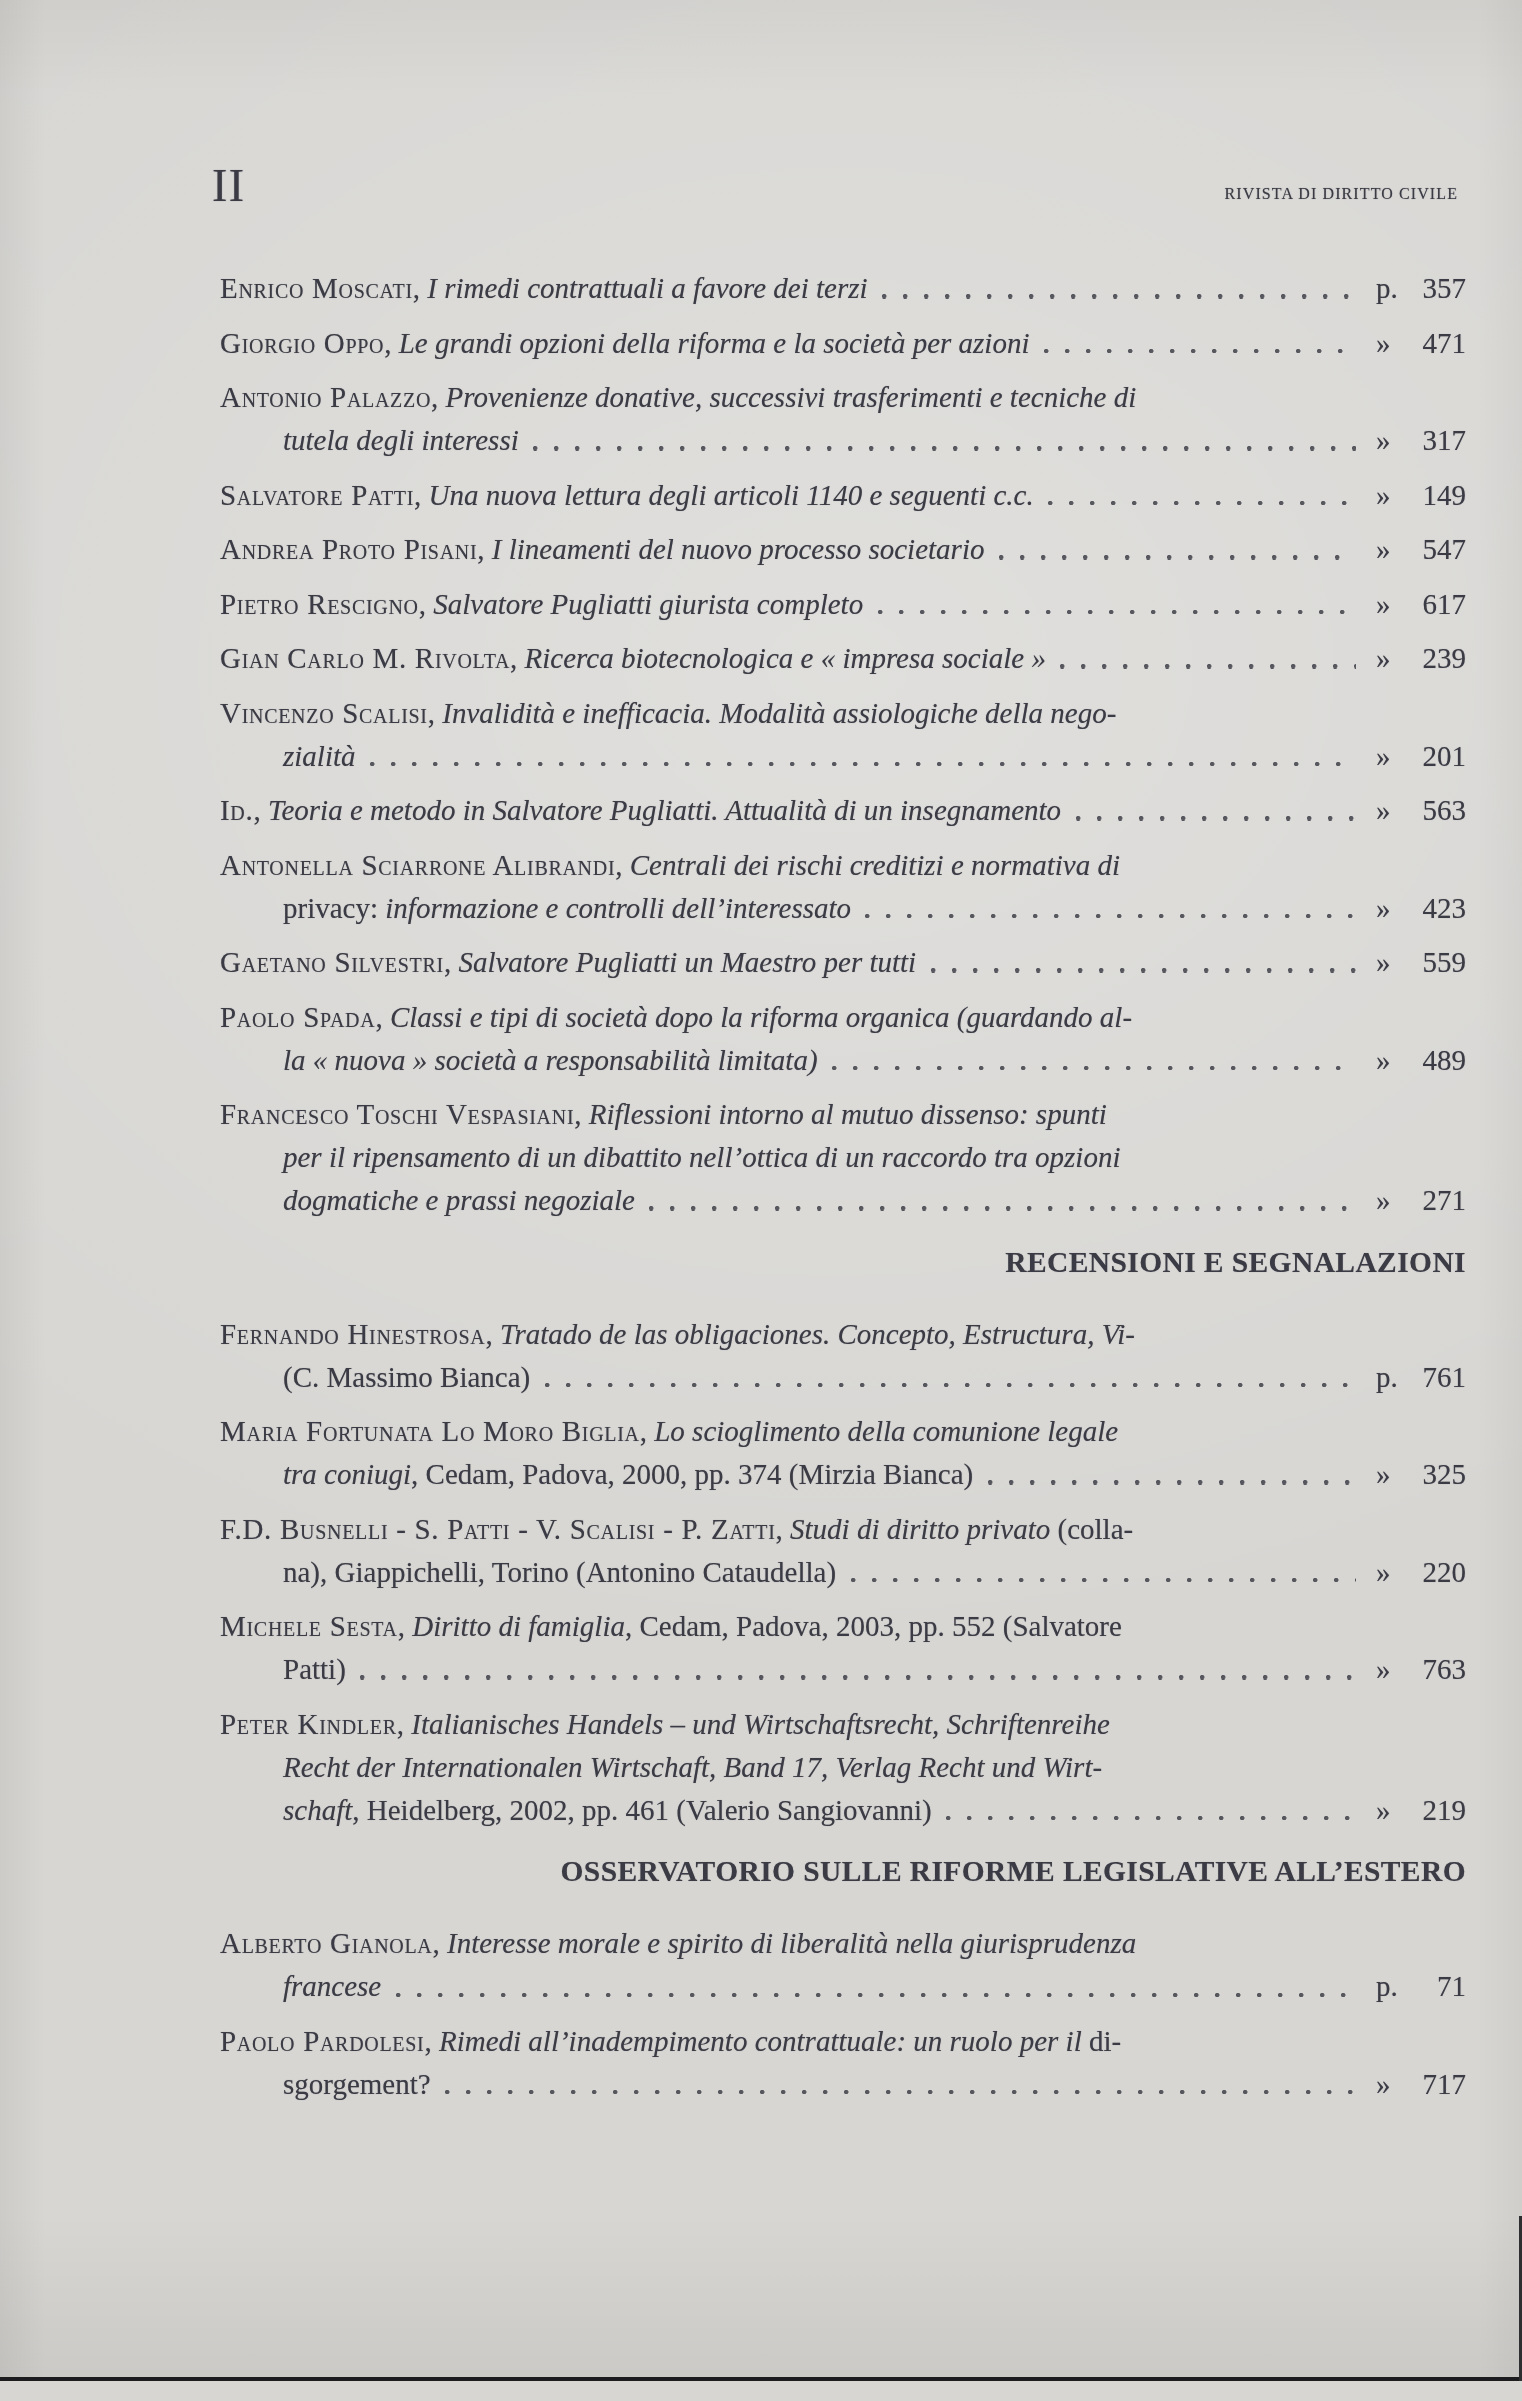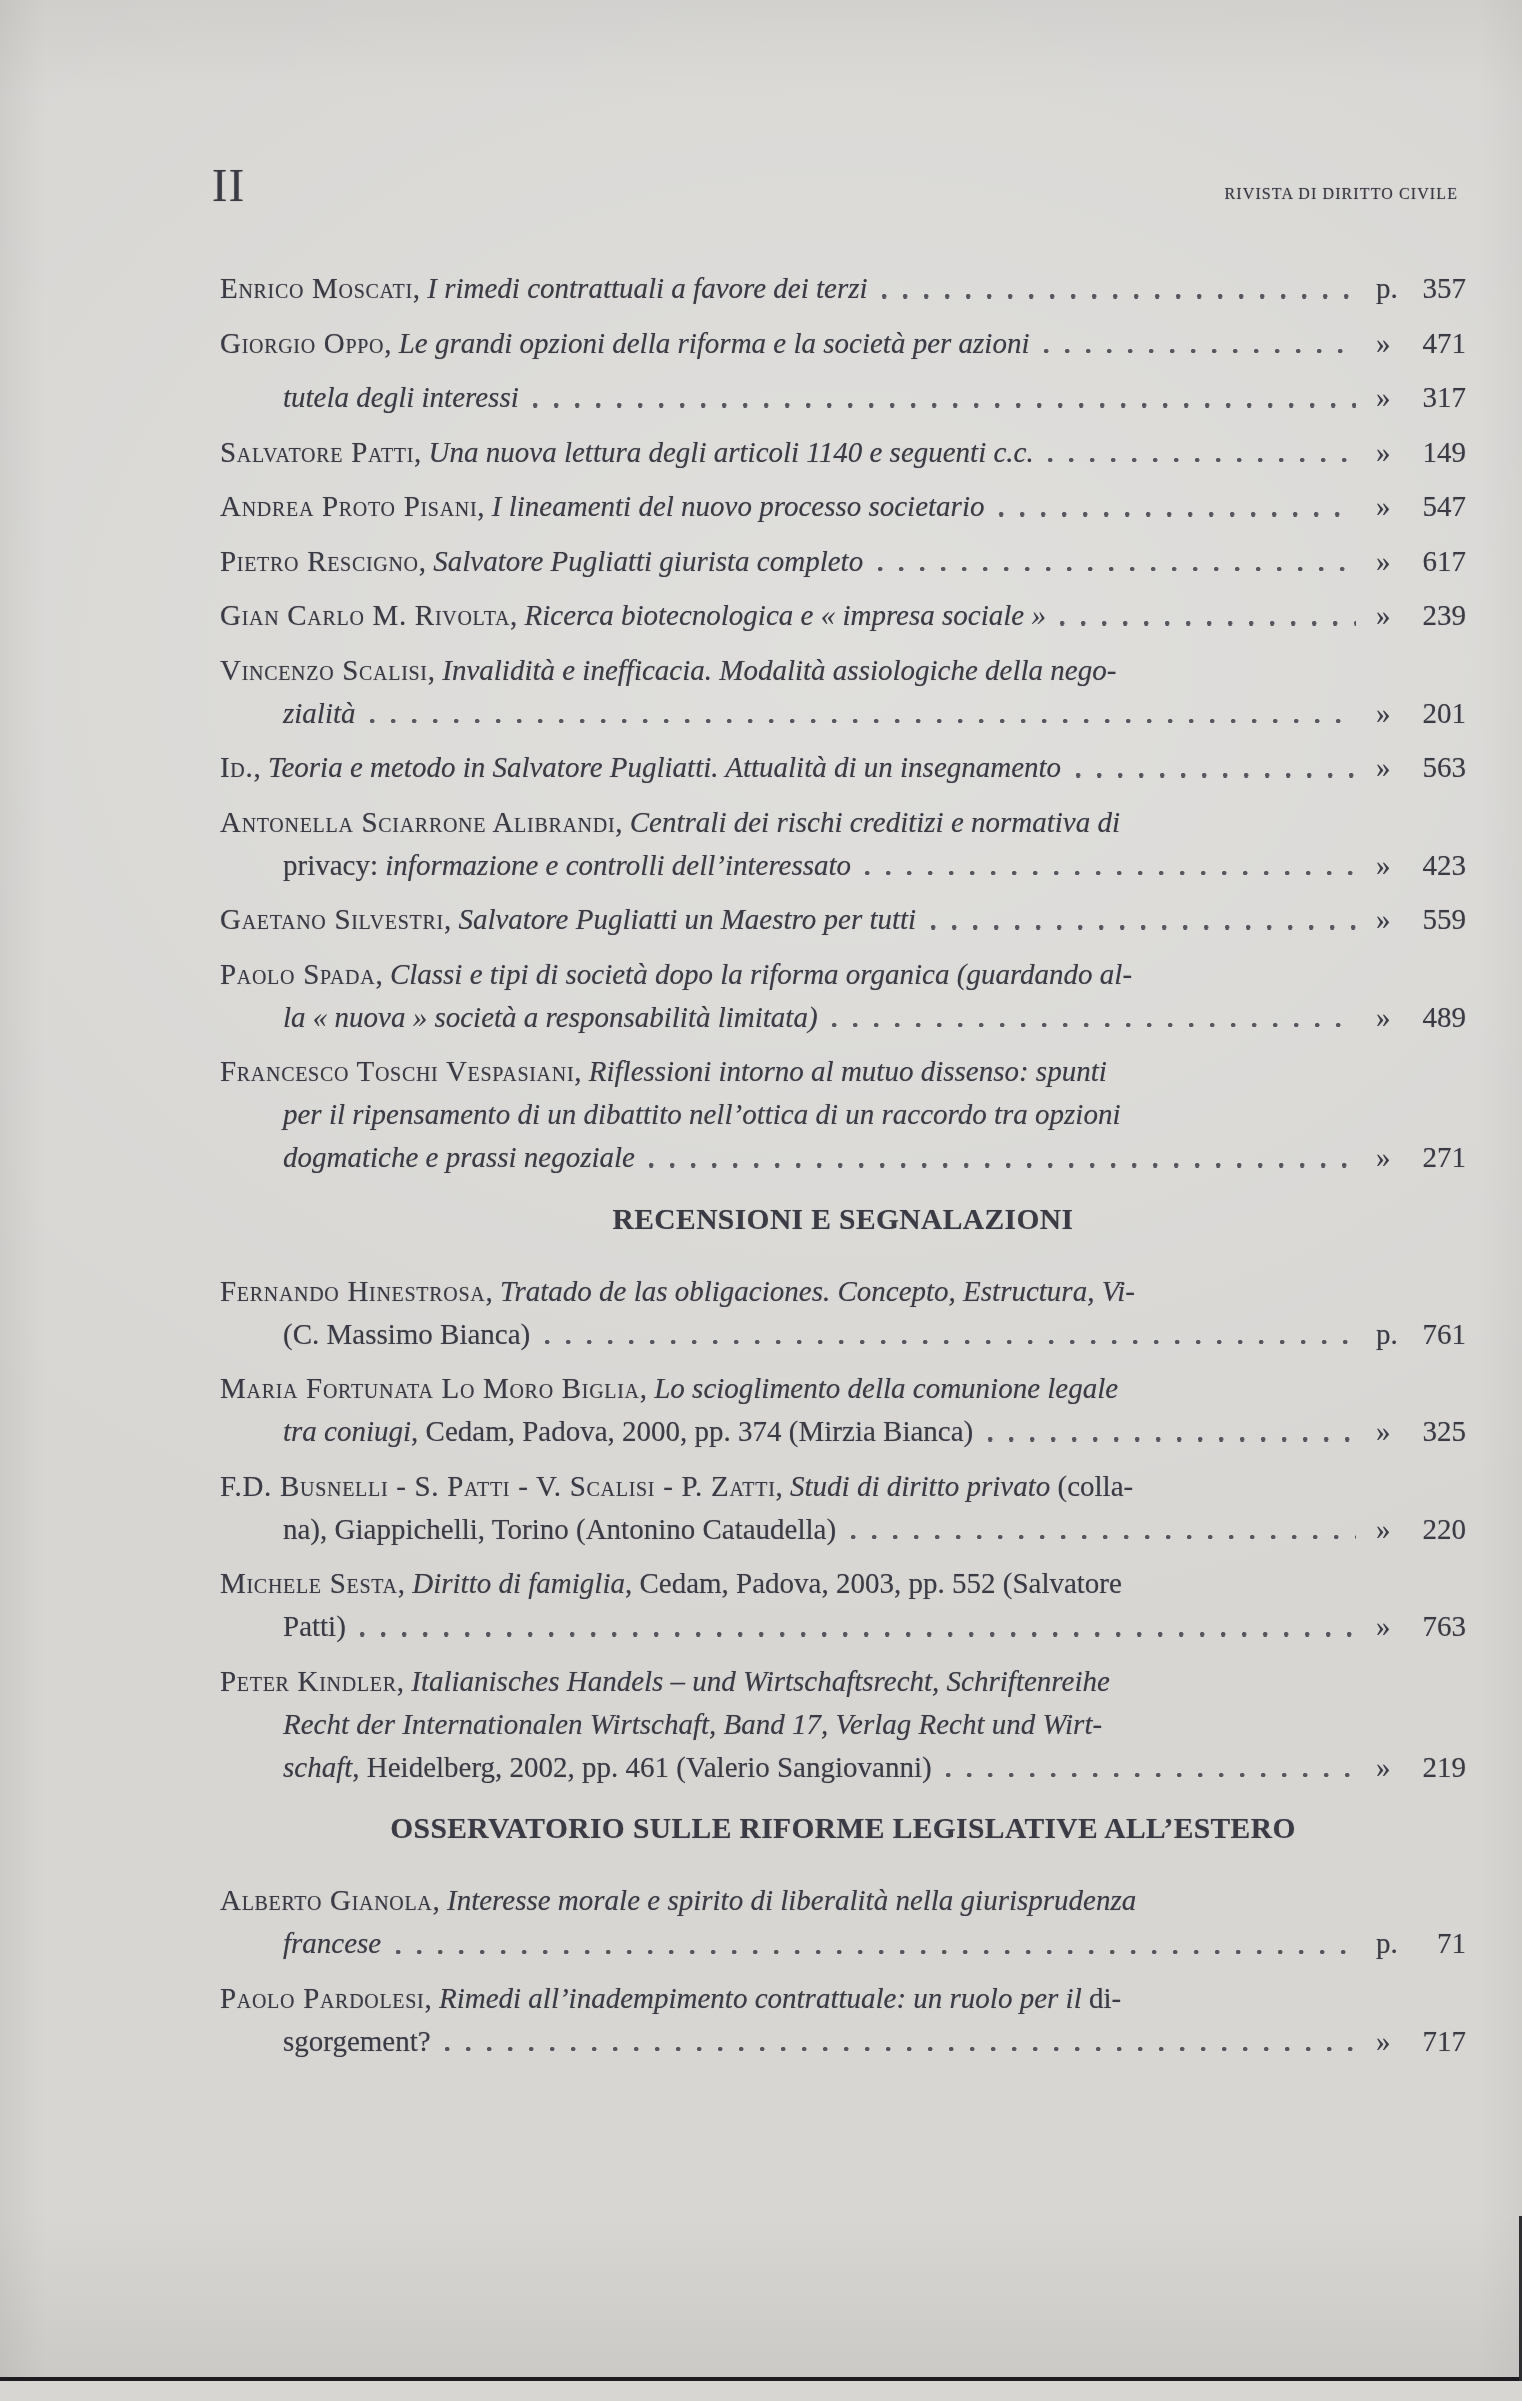--- a/index.html
+++ b/index.html
@@ -29,21 +29,21 @@
   .line.last{display:flex;align-items:baseline;}
   .txt{flex:0 0 auto;}
   .seg.sc{font-variant:small-caps;letter-spacing:0.7px;}
   .seg.i{font-style:italic;}
   .leader{flex:1 1 auto;min-width:17px;height:4.3px;align-self:flex-end;
     margin:0 20px 11.5px 14.4px;
     background-image:radial-gradient(circle at 2.2px 2.2px, rgba(58,58,68,.82) 1.9px, rgba(58,58,68,0) 2.7px);
     background-size:21px 4.3px;background-repeat:repeat-x;background-position:left bottom;}
   .ref{flex:0 0 90px;display:flex;justify-content:space-between;}
   .num{text-align:right;}
-  .heading{text-align:center;font-weight:bold;font-size:29.5px;line-height:43px;
+  .heading{text-align:right;font-weight:bold;font-size:29.5px;line-height:43px;
     letter-spacing:0.4px;margin:18.7px 0 29px 0;}
   .edge-bottom{position:absolute;left:0;right:0;bottom:0;height:4.3px;background:#1c1c1e;}
   .edge-right{position:absolute;right:0;bottom:0;width:4.3px;height:165px;background:#2e2e30;}
 </style>
 </head>
 <body>
 
 <div class="page">
   <div class="content">
     <div class="pagehead">
@@ -65,20 +65,21 @@
           <div class="line last">
             <span class="txt"><span class="seg sc">Giorgio Oppo</span><span class="seg r">, </span><span class="seg i">Le grandi opzioni della riforma e la società per azioni</span></span>
             <span class="leader"></span>
             <span class="ref">
               <span class="mark">»</span>
               <span class="num">471</span>
             </span>
           </div>
         </div>
         <div class="entry">
+          <div class="line"><span class="txt"><span class="seg sc">Antonio Palazzo</span><span class="seg r">, </span><span class="seg i">Provenienze donative, successivi trasferimenti e tecniche di</span></span></div>
           <div class="line indent last">
             <span class="txt"><span class="seg i">tutela degli interessi</span></span>
             <span class="leader"></span>
             <span class="ref">
               <span class="mark">»</span>
               <span class="num">317</span>
             </span>
           </div>
         </div>
         <div class="entry">

